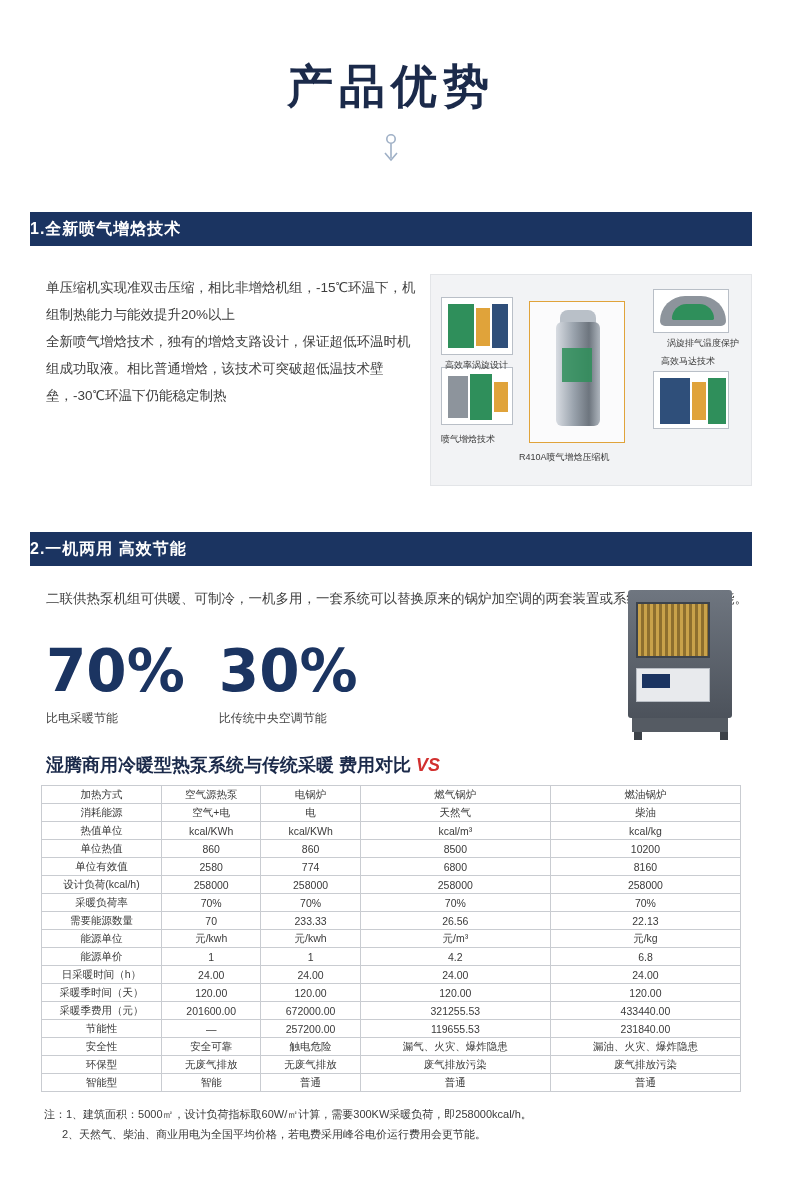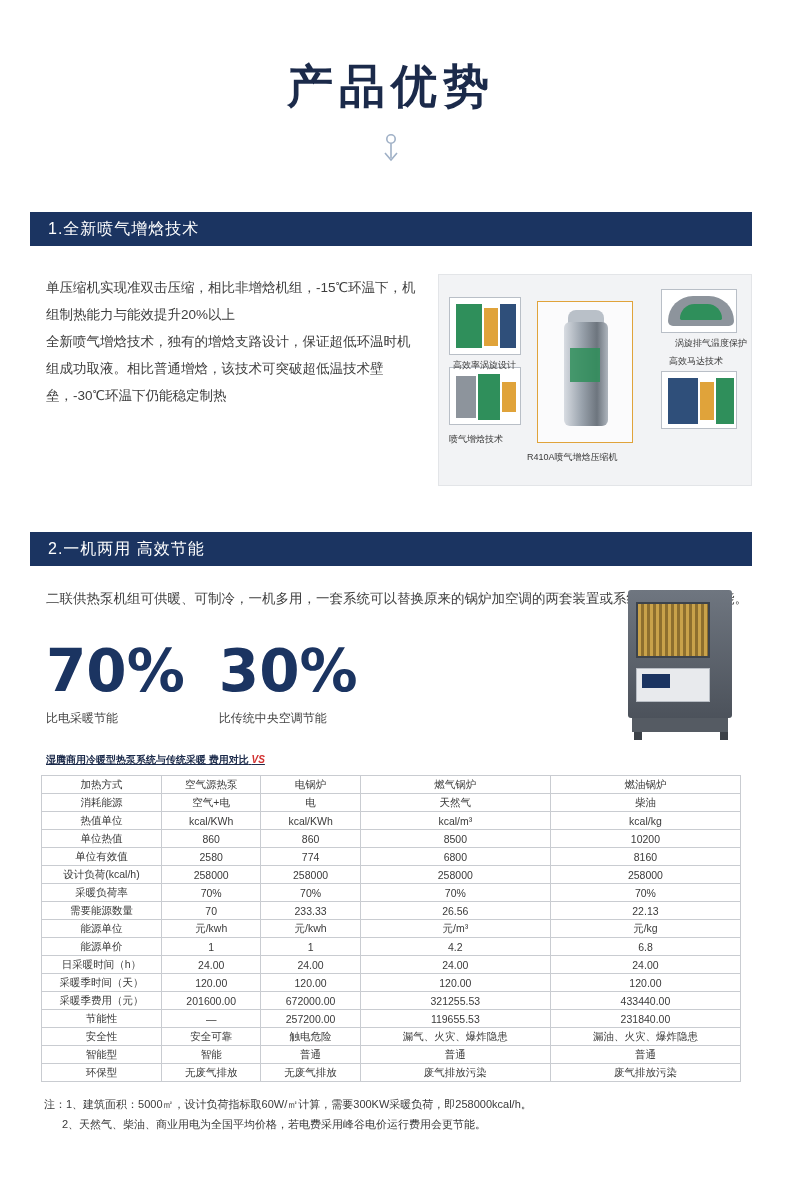--- a/index.html
+++ b/index.html
@@ -32,33 +32,32 @@
   .arrow-wrap { display: inline-block; }
 
   
   .sec-bar {
     margin: 0 30px;
     background: #1b3461;
     color: #fff;
     height: 34px;
     display: flex;
     align-items: center;
-    padding-left: 18px;
     font-size: 16px;
-    font-weight: normal;
+    font-weight: bold;
     letter-spacing: 1px;
   }
   .sec1 { margin-top: 44px; }
   .sec2 { margin-top: 46px; }
 
   
   .s1-body {
     display: flex;
     margin: 28px 30px 0 30px;
-    gap: 18px;
+    gap: 10px;
   }
   .s1-text {
     width: 390px;
     font-size: 13.5px;
     line-height: 27px;
     color: #3d3d3d;
     padding-left: 16px;
   }
   .s1-fig {
     flex: 1;
@@ -164,24 +163,23 @@
     position:absolute; left: 16px; top: 128px;
     width: 96px; height: 14px; background:#555b63;
   }
   .unit-leg {
     position:absolute; top: 142px; width: 8px; height: 8px; background:#3c4148;
   }
 
   
   .tbl-title {
     margin: 26px 0 8px 46px;
-    font-size: 10px;
+    font-size: 18px;
     font-weight: bold;
     color: #1b2a4a;
-    text-decoration: underline;
   }
   .tbl-title .vs { color: #d2302f; font-style: italic; font-weight: bold; }
   table.cmp {
     margin: 0 auto;
     width: 700px;
     border-collapse: collapse;
     font-size: 10.5px;
     color: #3a3a3a;
   }
   table.cmp td {
@@ -399,33 +397,33 @@
           <td>231840.00</td>
         </tr>
         <tr>
           <td>安全性</td>
           <td>安全可靠</td>
           <td>触电危险</td>
           <td>漏气、火灾、爆炸隐患</td>
           <td>漏油、火灾、爆炸隐患</td>
         </tr>
         <tr>
+          <td>环保型</td>
+          <td>无废气排放</td>
+          <td>无废气排放</td>
+          <td>废气排放污染</td>
+          <td>废气排放污染</td>
+        </tr>
+        <tr>
           <td>智能型</td>
           <td>智能</td>
           <td>普通</td>
           <td>普通</td>
           <td>普通</td>
         </tr>
-        <tr>
-          <td>环保型</td>
-          <td>无废气排放</td>
-          <td>无废气排放</td>
-          <td>废气排放污染</td>
-          <td>废气排放污染</td>
-        </tr>
       </tbody>
   </table>
 
   <div class="notes">
     <div>注：1、建筑面积：5000㎡，设计负荷指标取60W/㎡计算，需要300KW采暖负荷，即258000kcal/h。</div>
     <div>2、天然气、柴油、商业用电为全国平均价格，若电费采用峰谷电价运行费用会更节能。</div>
   </div>
 
 </div>
 

